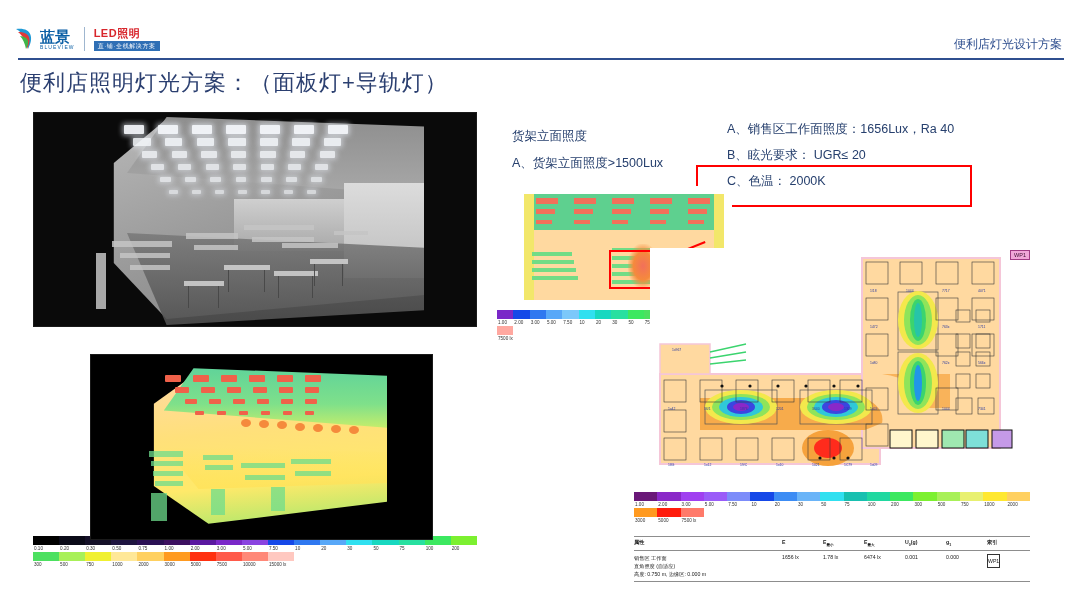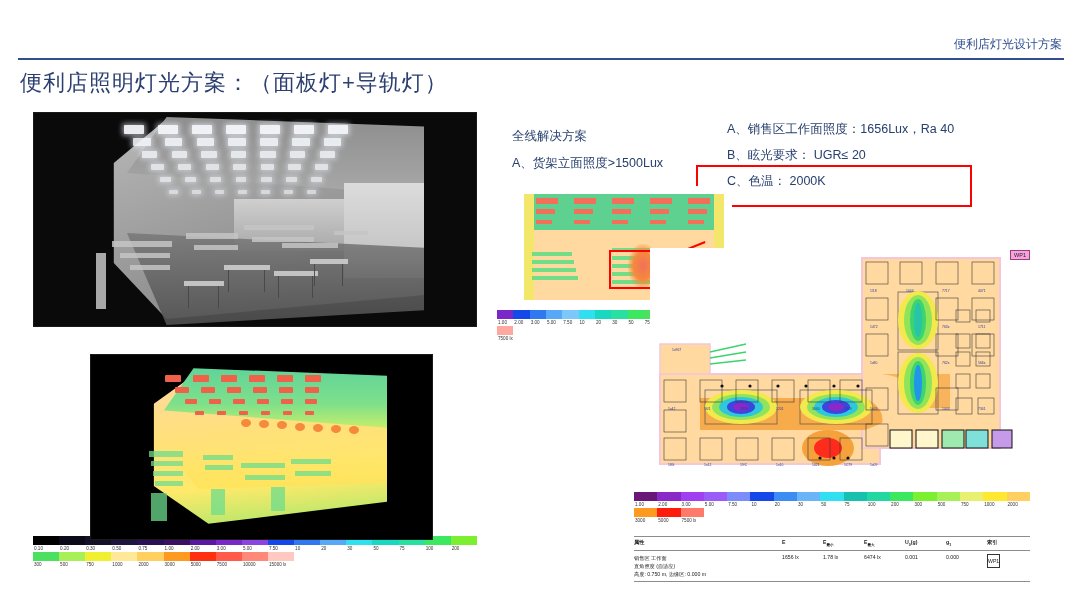--- a/index.html
+++ b/index.html
@@ -195,20 +195,38 @@
   .dt-idxbox {
     display: inline-block; border: 1px solid #333; padding: 0px 3px;
     font-size: 5px;
   }
   sub { font-size: 3.6px; }
 </style>
 </head>
 <body>
 
 <div class="header">
+  <div class="logo">
+    <div class="logo-mark">
+      <svg width="22" height="26" viewBox="0 0 22 26">
+        <path d="M2 3 C16 1, 21 10, 14 23 C13 13, 9 7, 2 3 Z" fill="#1f9ad6"></path>
+        <path d="M4 6 C16 6, 18 13, 13 23 C12 15, 9 10, 4 6 Z" fill="#e03a3a"></path>
+        <path d="M6 10 C15 11, 16 16, 12 23 C11 18, 9 13, 6 10 Z" fill="#3fb54a"></path>
+      </svg>
+    </div>
+    <div class="logo-cn">
+      <span class="logo-cn-main">蓝景</span>
+      <span class="logo-cn-sub">BLUEVIEW</span>
+    </div>
+    <div class="logo-divider"></div>
+    <div class="logo-right">
+      <span class="logo-led">LED照明</span>
+      <span class="logo-slogan">直·铺·全线解决方案</span>
+    </div>
+  </div>
   <div class="header-title">便利店灯光设计方案</div>
   <div class="header-rule"></div>
 </div>
 
 <div class="slide-title">便利店照明灯光方案：（面板灯+导轨灯）</div>
 
 <div class="render-gray">
   <div class="room-shell"></div>
   <div class="ceiling"></div>
   <div class="backwall" style="left:200px;top:86px;width:110px;height:52px;"></div>
@@ -446,21 +464,21 @@
       <div class="fc-item" style="left: 150px; top: 108px; width: 44px; height: 5px;"></div>
       <div class="fc-item" style="left: 154px; top: 120px; width: 40px; height: 5px;"></div>
       <div class="fc-item" style="left: 200px; top: 104px; width: 40px; height: 5px;"></div>
       <div class="fc-item" style="left: 204px; top: 116px; width: 36px; height: 5px;"></div>
       <div class="fc-item" style="left: 60px; top: 138px; width: 16px; height: 28px;"></div>
       <div class="fc-item" style="left: 120px; top: 134px; width: 14px; height: 26px;"></div>
       <div class="fc-item" style="left: 180px; top: 132px; width: 14px; height: 24px;"></div>
     </div>
 </div>
 
-<div class="anno anno-1">全线解决方案</div>
+<div class="anno anno-1">货架立面照度</div>
 <div class="anno anno-2">A、货架立面照度&gt;1500Lux</div>
 <div class="anno anno-3">A、销售区工作面照度：1656Lux，Ra 40</div>
 <div class="anno anno-4">B、眩光要求： UGR≤ 20</div>
 <div class="anno anno-5">C、色温： 2000K</div>
 
 <div class="callout-box"></div>
 
 <div class="mid-render">
   <div class="mr-floor"></div>
   <div class="mr-ceil"></div>

